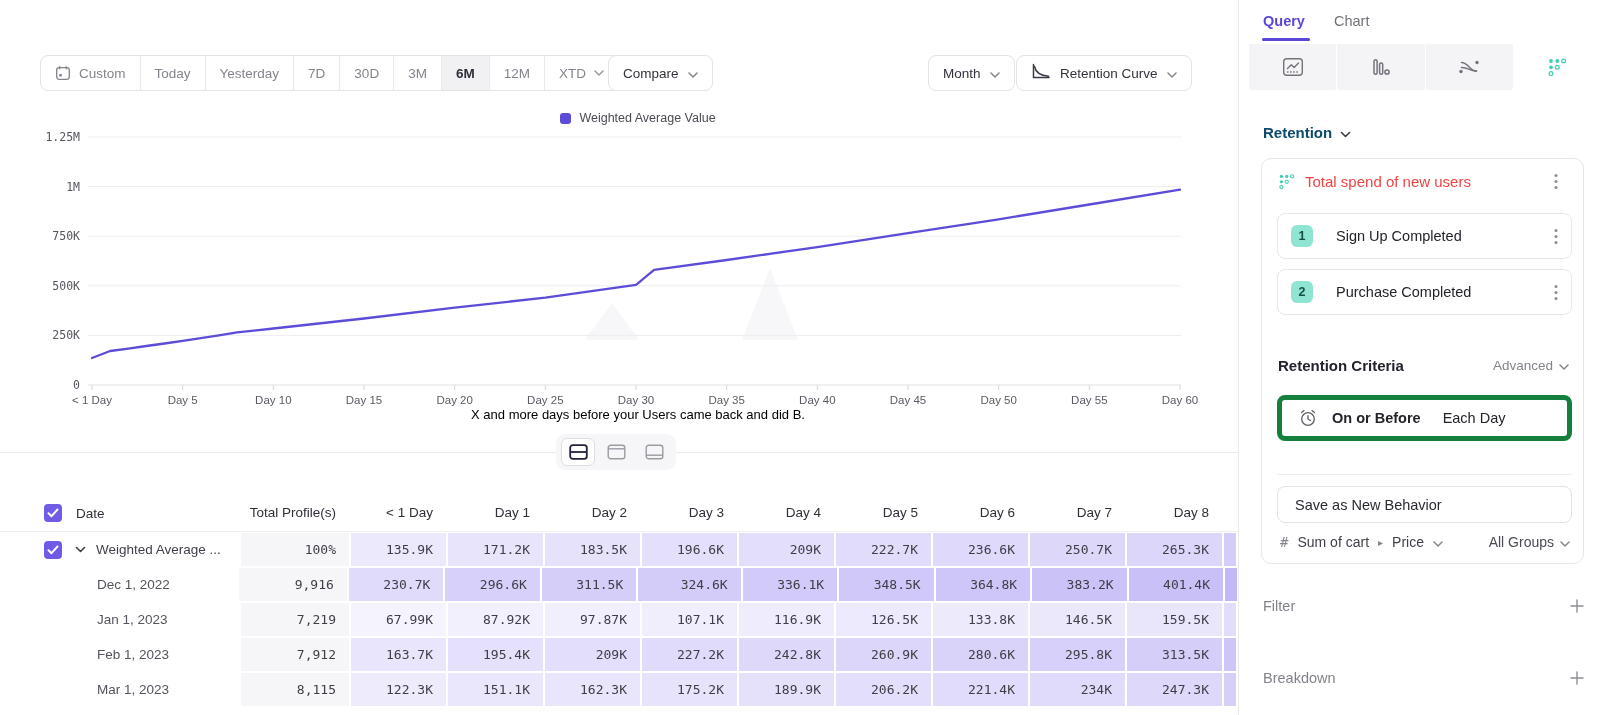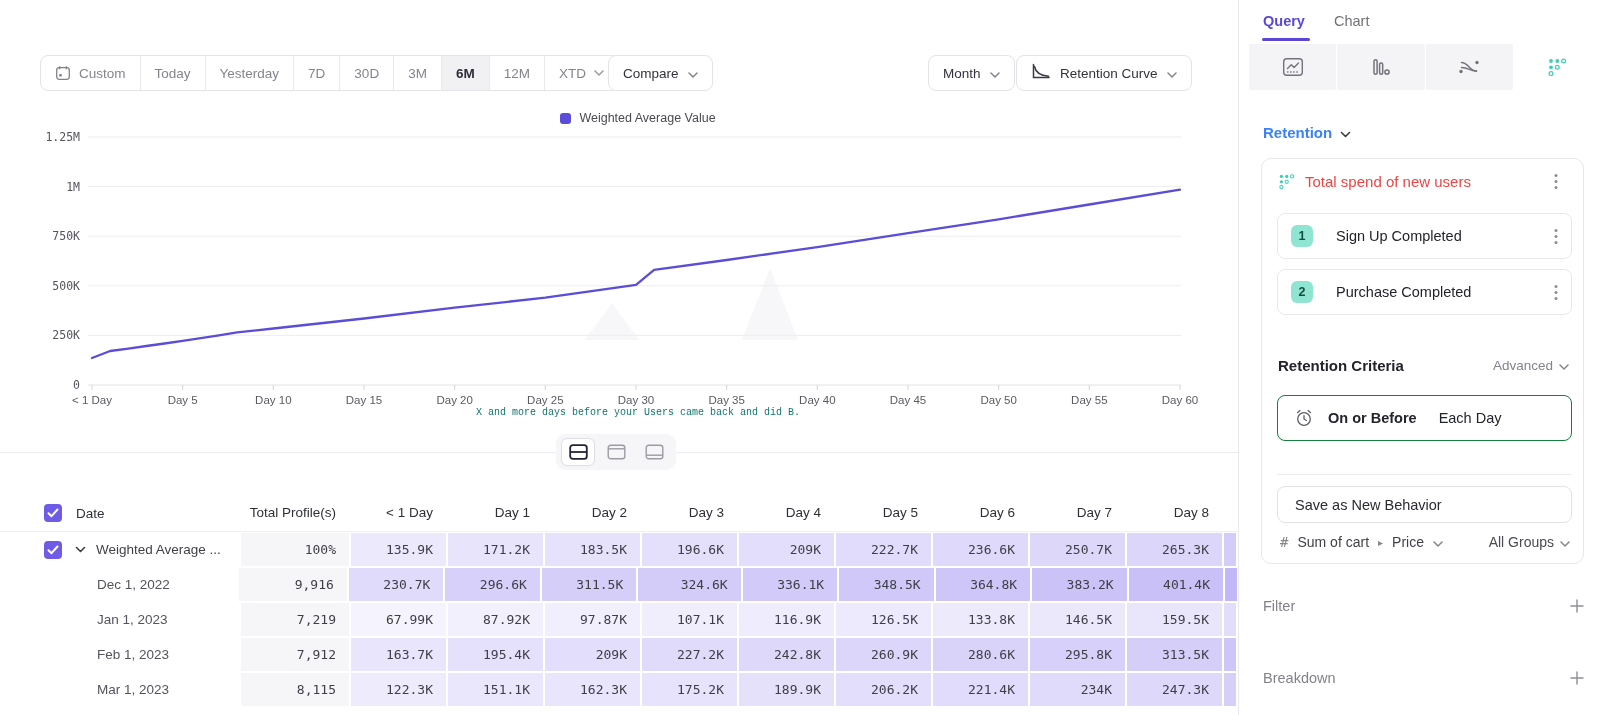--- a/index.html
+++ b/index.html
@@ -15,21 +15,21 @@
   .seg-item.active{background:#f1f1f4;color:#2e2e38;font-weight:bold;}
   .btn{position:absolute;height:36px;display:flex;align-items:center;gap:9px;padding:0 14px;
        border:1px solid #e3e3e8;border-radius:8px;font-size:13.5px;color:#32323c;background:#fff;
        box-sizing:border-box;cursor:pointer;white-space:nowrap;}
 
   
   #legend{position:absolute;left:90px;top:111px;width:1096px;display:flex;justify-content:center;
           align-items:center;gap:8px;font-size:12.5px;color:#4a4a55;}
   #legend .sw{width:11px;height:11px;border-radius:3px;}
   #chart-wrap{position:absolute;left:0;top:118px;width:1238px;height:300px;}
-  #caption{position:absolute;left:90px;top:407px;width:1096px;text-align:center;font-size:10px;color:#0f766e;font-family:Liberation Mono, monospace;}
+  #caption{position:absolute;left:90px;top:407px;width:1096px;text-align:center;font-size:13px;color:#000000;}
 
   .divider-h{position:absolute;left:0;top:452px;width:1238px;height:1px;background:#ececf0;}
   #view-toggle{position:absolute;left:556px;top:434px;display:flex;gap:4px;background:#f6f6f8;
           border-radius:9px;padding:4px 5px;}
   #view-toggle .vt{width:34px;height:28px;display:flex;align-items:center;justify-content:center;
           border-radius:6px;cursor:pointer;}
   #view-toggle .vt.active{background:#fff;border:1px solid #dddde3;box-sizing:border-box;}
 
   
   #table{position:absolute;left:0;top:495px;width:1238px;font-size:13px;}
@@ -49,35 +49,35 @@
            border-left:1px solid #e9e9ee;box-sizing:border-box;}
   .tab{position:absolute;top:13px;font-size:14.5px;cursor:pointer;}
   .tab.active{color:#5a47d7;font-weight:bold;}
   .tab.idle{color:#71717a;}
   #tab-underline{position:absolute;left:23px;top:38px;width:48px;height:3px;border-radius:2px;background:#5a47d7;}
   #type-strip{position:absolute;left:10px;top:44px;width:352px;height:46px;display:flex;gap:1px;}
   #type-strip .ts{flex:1;background:#f4f4f6;display:flex;align-items:center;justify-content:center;
           border-radius:2px;cursor:pointer;}
   #type-strip .ts.active{background:#fff;}
   #retention-heading{position:absolute;left:24px;top:124px;display:flex;align-items:center;gap:8px;
-          font-size:15px;font-weight:bold;color:#3b82f6;cursor:pointer;}
+          font-size:15px;font-weight:bold;color:#0c4a6e;cursor:pointer;}
   #behavior-card{position:absolute;left:22px;top:158px;width:323px;height:406px;border:1px solid #e7e7eb;
           border-radius:10px;box-sizing:border-box;}
   .bc-head{position:absolute;left:16px;top:14px;right:12px;display:flex;align-items:center;gap:10px;
           font-size:15px;color:#ef4444;}
   .step{position:absolute;left:15px;width:295px;height:46px;border:1px solid #e8e8ec;border-radius:8px;
           box-sizing:border-box;display:flex;align-items:center;cursor:pointer;background:#fff;}
   .badge{width:22px;height:22px;border-radius:6px;background:#8fe5d2;color:#124f42;font-size:12.5px;
           font-weight:bold;display:flex;align-items:center;justify-content:center;margin-left:13px;flex:none;}
   .step .lbl{margin-left:23px;font-size:14.5px;color:#23232c;font-weight:500;}
   .kebab{margin-left:auto;margin-right:13px;cursor:pointer;display:flex;}
   .crit-row{position:absolute;left:16px;top:198px;width:291px;display:flex;align-items:center;justify-content:space-between;}
   .crit-title{font-size:15px;font-weight:bold;color:#23232c;}
   .crit-mode{font-size:13.5px;color:#83838c;display:flex;align-items:center;gap:6px;cursor:pointer;}
-  .crit-card{position:absolute;left:15px;top:236px;width:295px;height:46px;border:1px solid #15803d;
+  .crit-card{position:absolute;left:15px;top:236px;width:295px;height:46px;border:5px solid #15803d;
           border-radius:8px;box-sizing:border-box;display:flex;align-items:center;gap:14px;cursor:pointer;}
   .crit-card .cond{font-size:14.5px;font-weight:bold;color:#23232c;}
   .crit-card .tf{font-size:14.5px;color:#23232c;margin-left:8px;}
   .bc-div{position:absolute;left:15px;top:315px;width:295px;height:1px;background:#ededf1;}
   .save-btn{position:absolute;left:15px;top:327px;width:295px;height:37px;border:1px solid #e2e2e7;
           border-radius:8px;box-sizing:border-box;display:flex;align-items:center;padding-left:17px;
           font-size:14.5px;font-weight:500;color:#2a2a33;cursor:pointer;background:#fff;}
   .measure-row{position:absolute;left:18px;top:374px;width:290px;display:flex;align-items:center;gap:9px;}
   .measure-row .hash{color:#85858e;font-size:14px;font-family:"DejaVu Sans Mono",monospace;}
   .measure-row .ev{font-size:14px;color:#3f3f49;}

